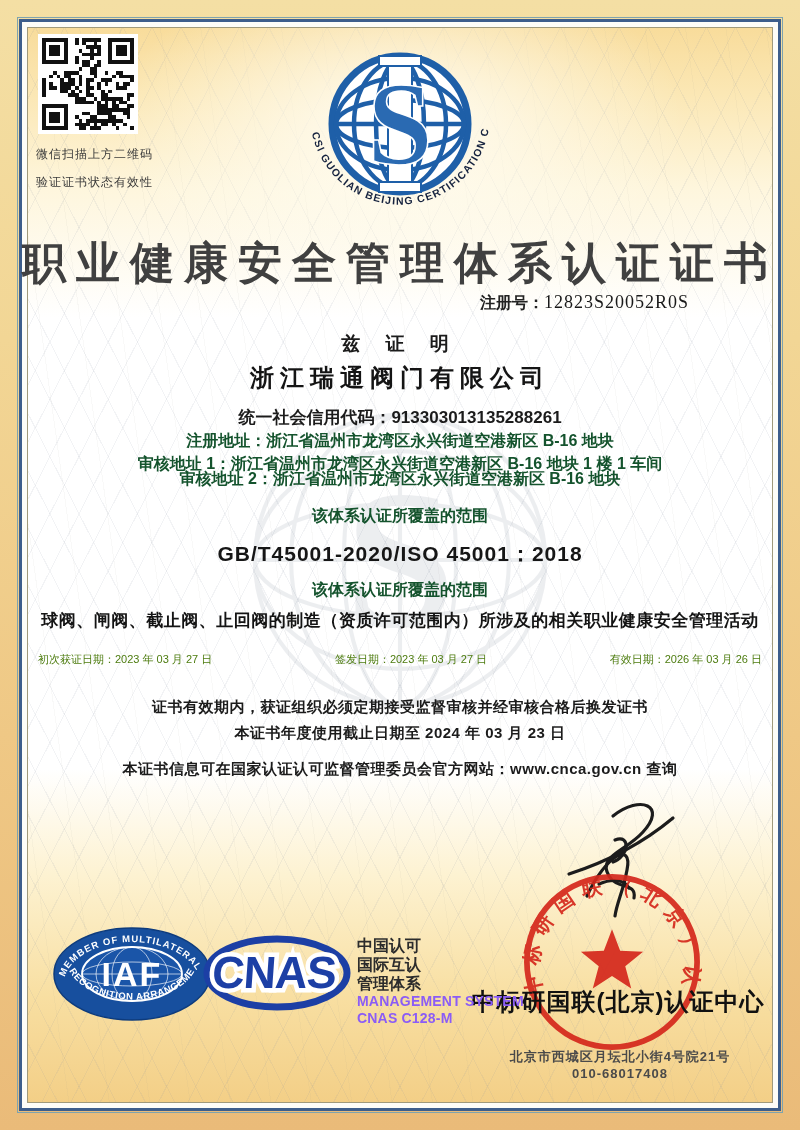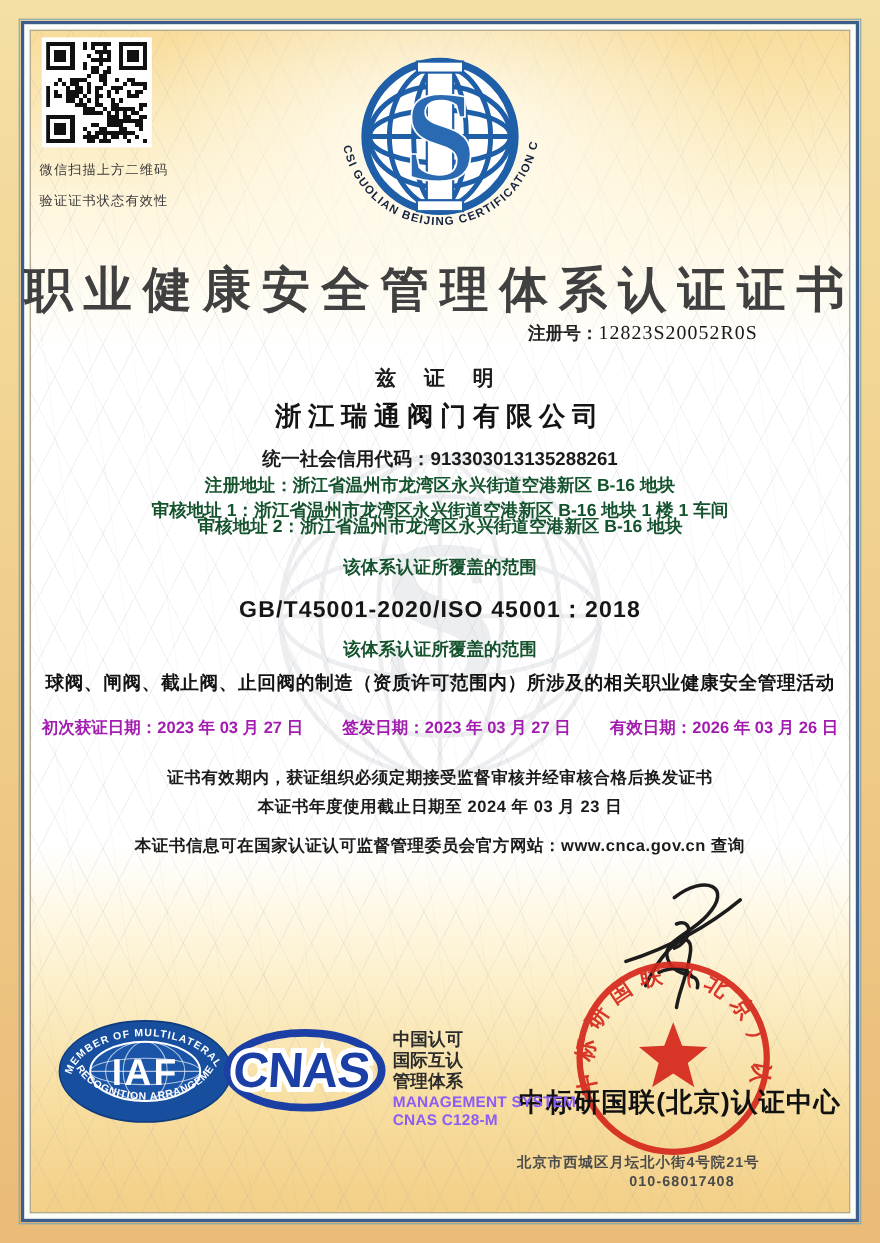--- a/index.html
+++ b/index.html
@@ -25,21 +25,21 @@
   .qr-cap{font-size:12px;color:#3a3a3a;letter-spacing:1px;}
   .title{font-size:44px;letter-spacing:10px;font-weight:bold;color:#404040;}
   .regline{font-size:16px;color:#222;}
   .regno{font-family:"Liberation Serif","DejaVu Serif",serif;font-size:18px;letter-spacing:1px;}
   .certify{font-size:19px;letter-spacing:10px;font-weight:bold;color:#1b1b1b;}
   .company{font-size:24px;letter-spacing:6px;font-weight:bold;color:#141414;}
   .line17{font-size:17px;font-weight:bold;color:#1b1b1b;text-align:center;}
   .line16{font-size:16px;font-weight:bold;color:#14532d;}
   .std{font-size:21px;font-weight:bold;letter-spacing:1px;color:#161616;}
   .scope{font-size:17px;font-weight:bold;color:#141414;letter-spacing:.5px;}
-  .dates{display:flex;justify-content:space-between;padding:0 38px;font-size:15px;font-weight:bold;color:#a21caf;}
+  .dates{display:flex;justify-content:space-between;padding:0 38px;font-size:11px;font-weight:normal;color:#4d7c0f;}
   .note{font-size:15px;font-weight:bold;color:#1b1b1b;letter-spacing:.5px;}
   .orgname{font-size:24px;font-weight:bold;color:#111;letter-spacing:1px;}
   .cnas-cn{font-size:16px;font-weight:bold;color:#2c2c2c;line-height:19px;}
   .cnas-en{font-size:14px;font-weight:bold;color:#8b5cf6;line-height:17px;letter-spacing:.2px;}
   .addr{font-size:13px;font-weight:bold;color:#4a4a4a;letter-spacing:1px;}
   svg{display:block;}
 </style>
 </head>
 <body>
 
@@ -374,17 +374,17 @@
     </svg>
 
     <div class="abs" style="left:357px;top:936px;">
       <div class="cnas-cn">中国认可</div>
       <div class="cnas-cn">国际互认</div>
       <div class="cnas-cn">管理体系</div>
       <div class="cnas-en">MANAGEMENT SYSTEM</div>
       <div class="cnas-en">CNAS C128-M</div>
     </div>
 
-    <div class="abs addr" style="left:470px;top:1048px;width:300px;text-align:left;">北京市西城区月坛北小街4号院21号</div>
+    <div class="abs addr" style="left:470px;top:1048px;width:300px;text-align:center;">北京市西城区月坛北小街4号院21号</div>
     <div class="abs addr" style="left:470px;top:1066px;width:300px;text-align:center;">010-68017408</div>
 
   </div>
 </div>
 
 </body></html>

